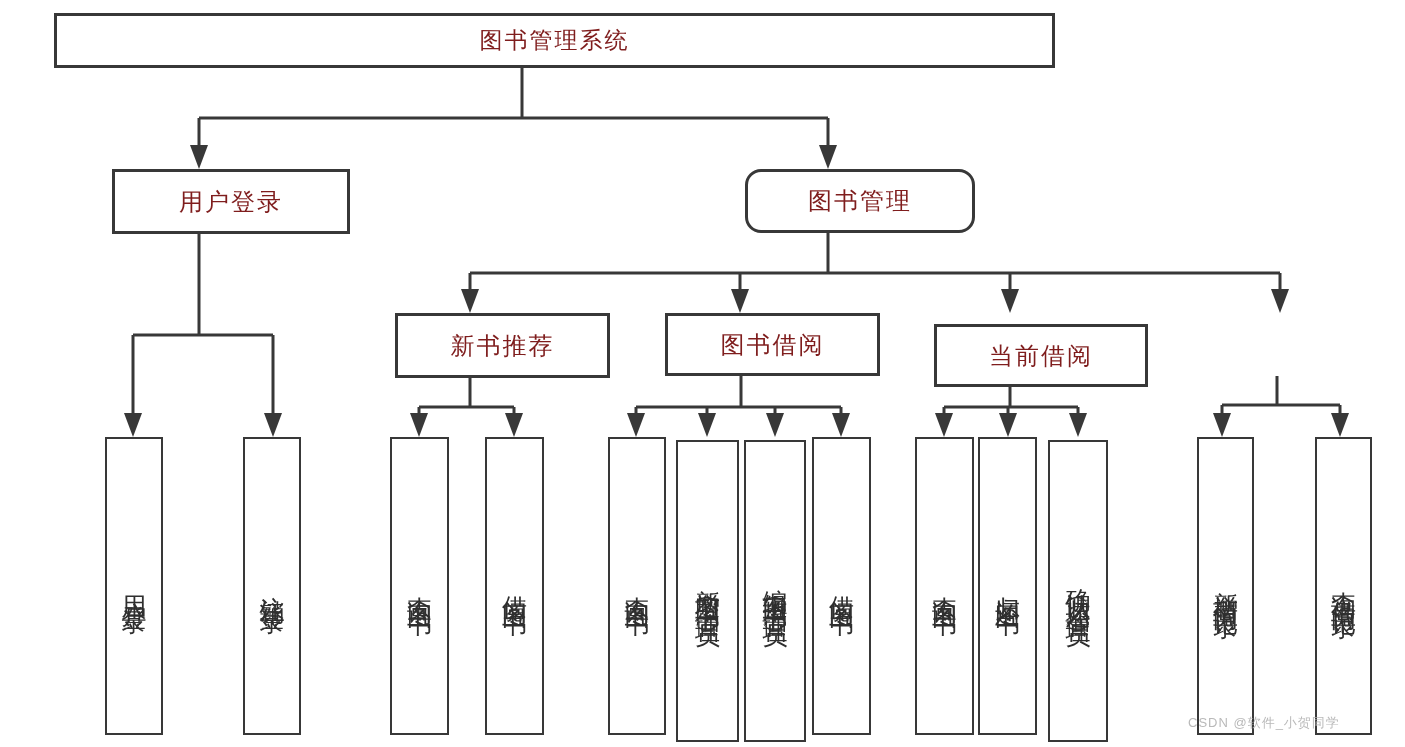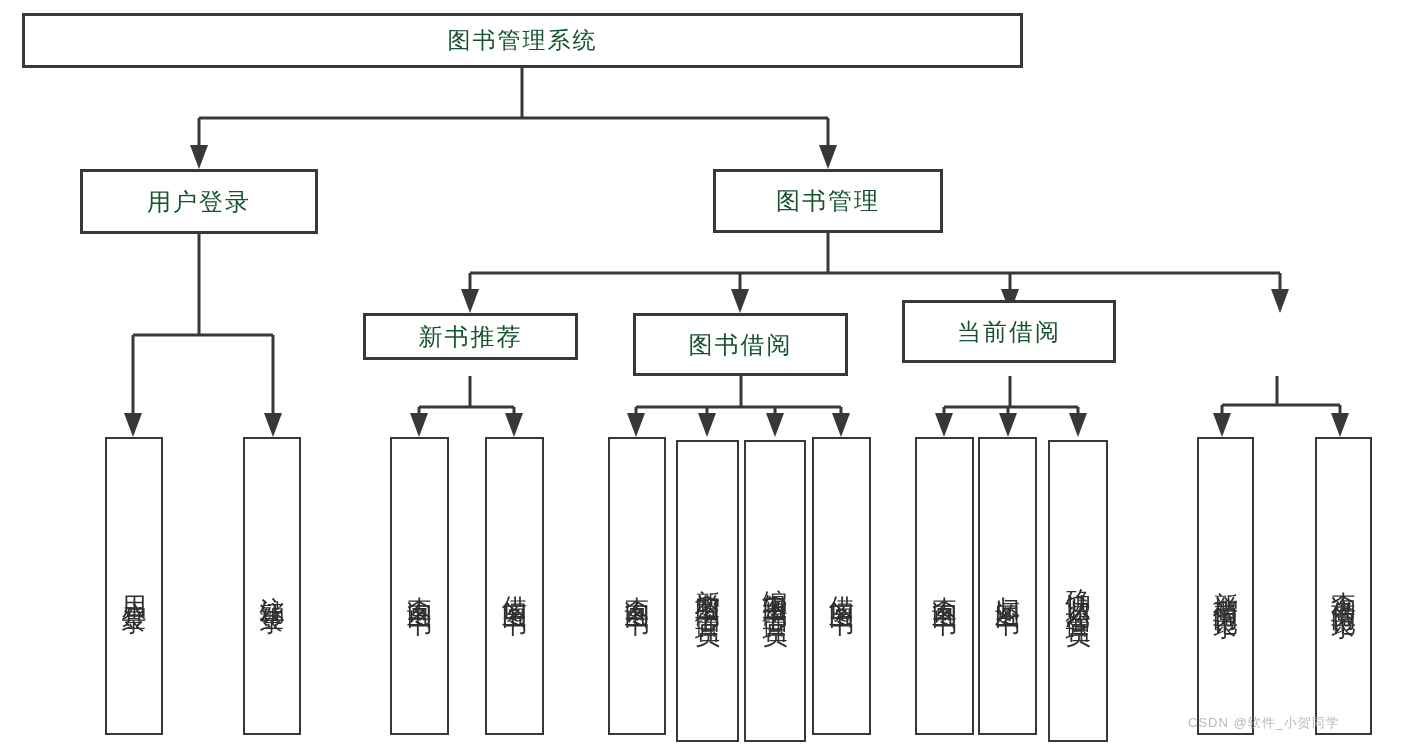--- a/index.html
+++ b/index.html
@@ -24,23 +24,24 @@
   .hbox {
     position: absolute;
     box-sizing: border-box;
     border: 3px solid #383838;
     background: #ffffff;
     display: flex;
     align-items: center;
     justify-content: center;
     font-size: 24px;
     letter-spacing: 2px;
-    color: #14532d;
+    color: #7f1d1d;
     z-index: 2;
     white-space: nowrap;
+    margin-left: 32px;
   }
   .vbox {
     position: absolute;
     box-sizing: border-box;
     border: 2.5px solid #383838;
     background: #ffffff;
     writing-mode: vertical-rl;
     text-orientation: mixed;
     display: flex;
     align-items: center;
@@ -107,25 +108,25 @@
       <polygon points="999,413 1017,413 1008,437"></polygon>
       <polygon points="1069,413 1087,413 1078,437"></polygon>
       <polygon points="1213,413 1231,413 1222,437"></polygon>
       <polygon points="1331,413 1349,413 1340,437"></polygon>
     </g>
   </svg>
 
   <div class="hbox" style="left:22px; top:13px; width:1001px; height:55px; font-size:23px;">图书管理系统</div>
 
   <div class="hbox" style="left:80px; top:169px; width:238px; height:65px;">用户登录</div>
-  <div class="hbox" style="left:713px; top:169px; width:230px; height:64px;">图书管理</div>
+  <div class="hbox" style="left:713px; top:169px; width:230px; height:64px;border-radius:16px;">图书管理</div>
 
-  <div class="hbox" style="left:363px; top:313px; width:215px; height:47px;">新书推荐</div>
+  <div class="hbox" style="left:363px; top:313px; width:215px; height:65px;">新书推荐</div>
   <div class="hbox" style="left:633px; top:313px; width:215px; height:63px;">图书借阅</div>
-  <div class="hbox" style="left:902px; top:300px; width:214px; height:63px;">当前借阅</div>
+  <div class="hbox" style="left:902px; top:324px; width:214px; height:63px;">当前借阅</div>
 
   <div class="vbox" style="left:105px; top:437px; width:58px; height:298px;">用户登录</div>
   <div class="vbox" style="left:243px; top:437px; width:58px; height:298px;">注销登录</div>
 
   <div class="vbox" style="left:390px; top:437px; width:59px; height:298px;">查询图书</div>
   <div class="vbox" style="left:485px; top:437px; width:59px; height:298px;">借阅图书</div>
 
   <div class="vbox" style="left:608px; top:437px; width:58px; height:298px;">查询图书</div>
   <div class="vbox" style="left:676px; top:440px; width:63px; height:302px;">新增图书（管理员）</div>
   <div class="vbox" style="left:744px; top:440px; width:62px; height:302px;">编辑图书（管理员）</div>

